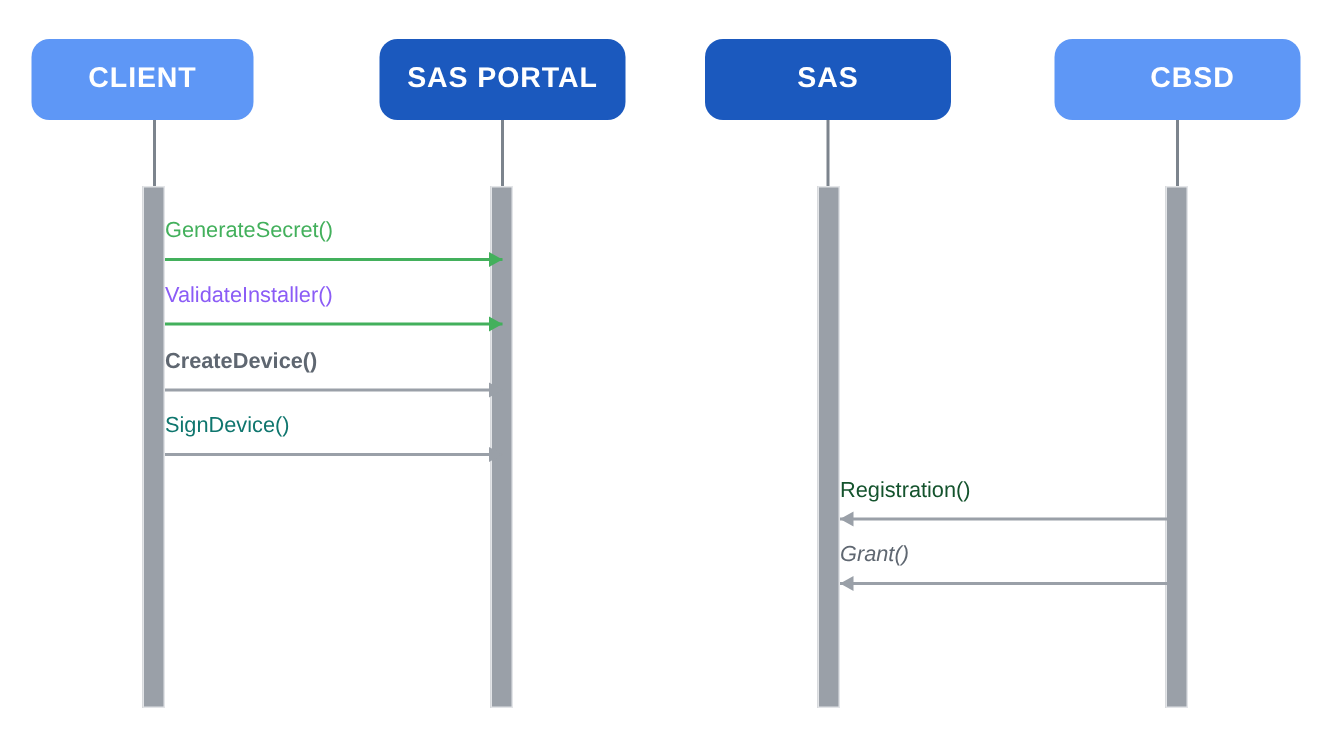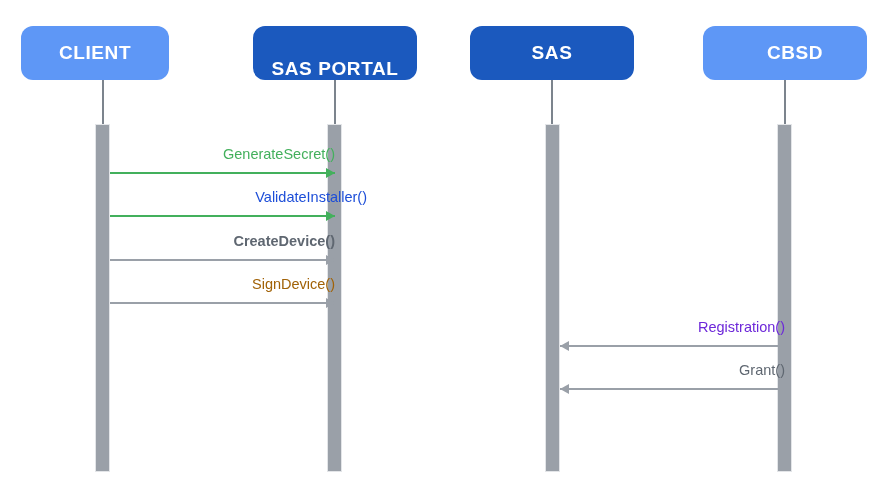--- a/index.html
+++ b/index.html
@@ -54,66 +54,66 @@
     height: 0;
     border-top: 5px solid transparent;
     border-bottom: 5px solid transparent;
   }
   .arrow-head.right-gray { border-left: 9px solid #9aa0a8; }
   .arrow-head.left-gray  { border-right: 9px solid #9aa0a8; }
   .arrow-head.right-green{ border-left: 9px solid #43b05c; }
   .msg-label {
     position: absolute;
     font-size: 14.5px;
-    text-align: right;
+    text-align: left;
     white-space: nowrap;
     user-select: none;
   }
   .msg-label.gray { color: #5f6771; }
   .msg-label.green { color: #43b05c; }
 </style>
 </head>
 <body>
 
 <div id="canvas" style="width: 883px; height: 497px; background: rgb(255, 255, 255);">
   <div id="actors-layer">
       <div class="lifeline" style="left: 102px; top: 80px; height: 44px;"></div>
       <div class="activation" style="left: 95px; top: 124px; width: 15px; height: 348px; background: rgb(154, 160, 168);"></div>
       <div class="actor-box" style="left: 21px; top: 26px; width: 148px; height: 54px; background: rgb(94, 151, 246);">
         <span>CLIENT</span>
       </div>
       <div class="lifeline" style="left: 334px; top: 80px; height: 44px;"></div>
       <div class="activation" style="left: 327px; top: 124px; width: 15px; height: 348px; background: rgb(154, 160, 168);"></div>
-      <div class="actor-box" style="left: 253px; top: 26px; width: 164px; height: 54px; background: rgb(27, 89, 190); align-items: flex-end;">
+      <div class="actor-box" style="left: 253px; top: 26px; width: 164px; height: 54px; background: rgb(27, 89, 190);">
         <span>SAS PORTAL</span>
       </div>
       <div class="lifeline" style="left: 551px; top: 80px; height: 44px;"></div>
       <div class="activation" style="left: 545px; top: 124px; width: 15px; height: 348px; background: rgb(154, 160, 168);"></div>
       <div class="actor-box" style="left: 470px; top: 26px; width: 164px; height: 54px; background: rgb(27, 89, 190); justify-content: center;">
         <span>SAS</span>
       </div>
       <div class="lifeline" style="left: 784px; top: 80px; height: 44px;"></div>
       <div class="activation" style="left: 777px; top: 124px; width: 15px; height: 348px; background: rgb(154, 160, 168);"></div>
       <div class="actor-box" style="left: 703px; top: 26px; width: 164px; height: 54px; background: rgb(94, 151, 246); padding-left: 20px;">
         <span>CBSD</span>
       </div>
     </div>
   <div id="messages-layer">
       <div class="msg-line green" style="left: 110px; top: 172px; width: 225px; background: rgb(67, 176, 92);"></div>
       <div class="arrow-head right-green" style="top: 168px; left: 326px; border-left-color: rgb(67, 176, 92);"></div>
       <div class="msg-label green" style="left: 110px; top: 146px; width: 225px; color: rgb(67, 176, 92);">GenerateSecret()</div>
       <div class="msg-line green" style="left: 110px; top: 215px; width: 225px; background: rgb(67, 176, 92);"></div>
       <div class="arrow-head right-green" style="top: 211px; left: 326px; border-left-color: rgb(67, 176, 92);"></div>
-      <div class="msg-label green" style="left: 110px; top: 189px; width: 225px; color: #1d4ed8; margin-left: 32px;">ValidateInstaller()</div>
+      <div class="msg-label green" style="left: 110px; top: 189px; width: 225px; color: #8b5cf6;">ValidateInstaller()</div>
       <div class="msg-line gray" style="left: 110px; top: 259px; width: 225px; background: rgb(154, 160, 168);"></div>
       <div class="arrow-head right-gray" style="top: 255px; left: 326px; border-left-color: rgb(154, 160, 168);"></div>
       <div class="msg-label gray" style="left: 110px; top: 233px; width: 225px; color: rgb(95, 103, 113); font-weight: bold;">CreateDevice()</div>
       <div class="msg-line gray" style="left: 110px; top: 302px; width: 225px; background: rgb(154, 160, 168);"></div>
       <div class="arrow-head right-gray" style="top: 298px; left: 326px; border-left-color: rgb(154, 160, 168);"></div>
-      <div class="msg-label gray" style="left: 110px; top: 276px; width: 225px; color: #a16207;">SignDevice()</div>
+      <div class="msg-label gray" style="left: 110px; top: 276px; width: 225px; color: #0f766e;">SignDevice()</div>
       <div class="msg-line gray" style="left: 560px; top: 345px; width: 225px; background: rgb(154, 160, 168);"></div>
       <div class="arrow-head left-gray" style="top: 341px; left: 560px; border-right-color: rgb(154, 160, 168);"></div>
-      <div class="msg-label gray" style="left: 560px; top: 319px; width: 225px; color: #6d28d9;">Registration()</div>
+      <div class="msg-label gray" style="left: 560px; top: 319px; width: 225px; color: #14532d;">Registration()</div>
       <div class="msg-line gray" style="left: 560px; top: 388px; width: 225px; background: rgb(154, 160, 168);"></div>
       <div class="arrow-head left-gray" style="top: 384px; left: 560px; border-right-color: rgb(154, 160, 168);"></div>
-      <div class="msg-label gray" style="left: 560px; top: 362px; width: 225px; color: rgb(95, 103, 113);">Grant()</div>
+      <div class="msg-label gray" style="left: 560px; top: 362px; width: 225px; color: rgb(95, 103, 113); font-style: italic;">Grant()</div>
     </div>
 </div>
 
 </body></html>

